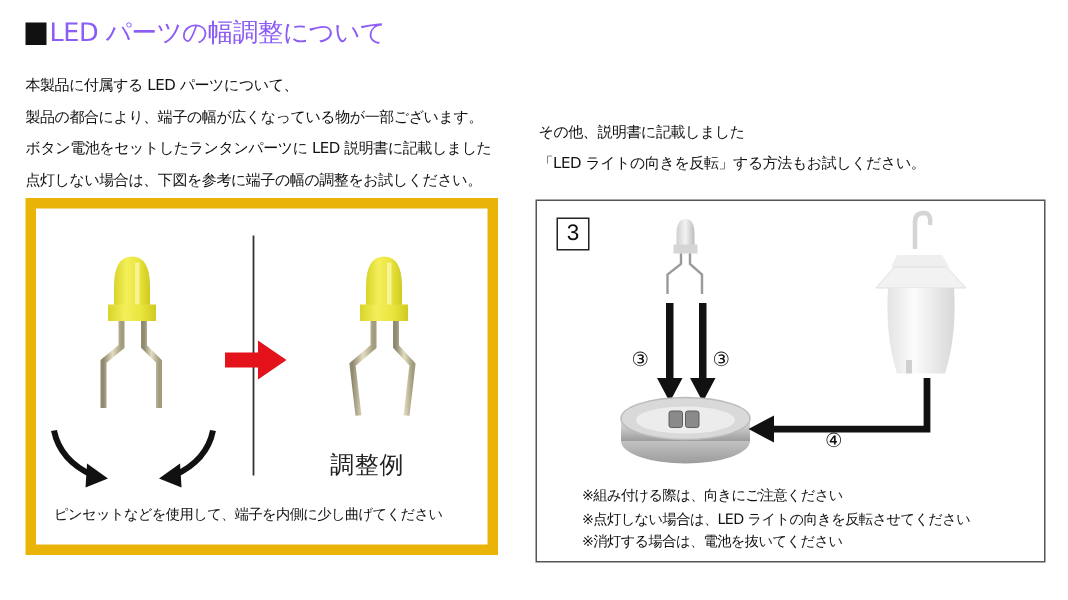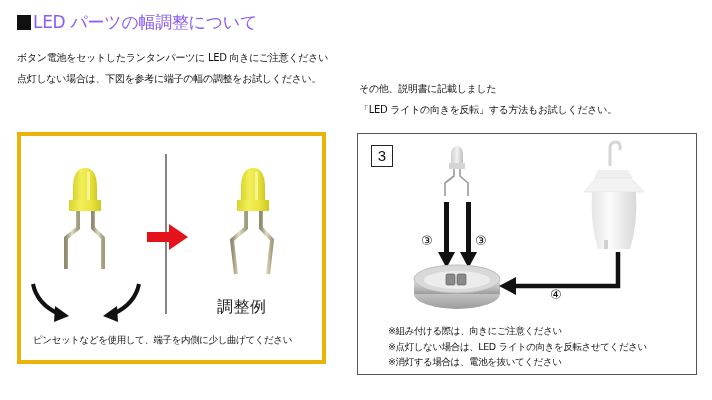--- a/index.html
+++ b/index.html
@@ -9,21 +9,21 @@
   }
   .title {
     position:absolute; left:17px; top:11px; font-size:17px; line-height:22px;
     display:flex; align-items:center; letter-spacing:-0.3px; color:#8b5cf6;
   }
   .title .sq { display:inline-block; width:14px; height:15px; background:#111; margin-right:2px; }
   .intro { position:absolute; left:17px; top:47px; font-size:10px; line-height:21px; letter-spacing:-0.3px; white-space:nowrap; }
   .intro2 { position:absolute; left:359px; top:78px; font-size:10px; line-height:21px; letter-spacing:-0.3px; white-space:nowrap; }
   .box-left {
     position:absolute; left:17px; top:132px; width:301px; height:224px;
-    border:4px solid #eab308; box-sizing:content-box; background:#fff;
+    border:7px solid #eab308; box-sizing:content-box; background:#fff;
   }
   .box-right {
     position:absolute; left:357px; top:133px; width:338px; height:240px;
     border:1.5px solid #555; background:#fff;
   }
   svg { position:absolute; left:0; top:0; }
   .caption-left { position:absolute; left:0; width:283px; top:198px; text-align:center; font-size:9.5px; letter-spacing:-0.4px; white-space:nowrap; }
   .example-label { position:absolute; left:196px; top:161px; font-size:16px; letter-spacing:0.5px; color:#222; }
   .step-badge {
     position:absolute; left:13px; top:11px; width:20px; height:20px; border:1.5px solid #222;
@@ -34,21 +34,23 @@
 </style>
 </head>
 <body>
 
 <div class="title">
   <span class="sq"></span>
   <span>LED パーツの幅調整について</span>
 </div>
 
 <div class="intro">
-  <div>ボタン電池をセットしたランタンパーツに LED 向きにご注意ください</div>
+  <div>本製品に付属する LED パーツについて、</div>
+  <div>製品の都合により、端子の幅が広くなっている物が一部ございます。</div>
+  <div>ボタン電池をセットしたランタンパーツに LED 説明書に記載しました</div>
   <div>点灯しない場合は、下図を参考に端子の幅の調整をお試しください。</div>
 </div>
 
 <div class="intro2">
   <div>その他、説明書に記載しました</div>
   <div>「LED ライトの向きを反転」する方法もお試しください。</div>
 </div>
 
 <div class="box-left">
   <svg width="301" height="224" viewBox="0 0 301 224">

